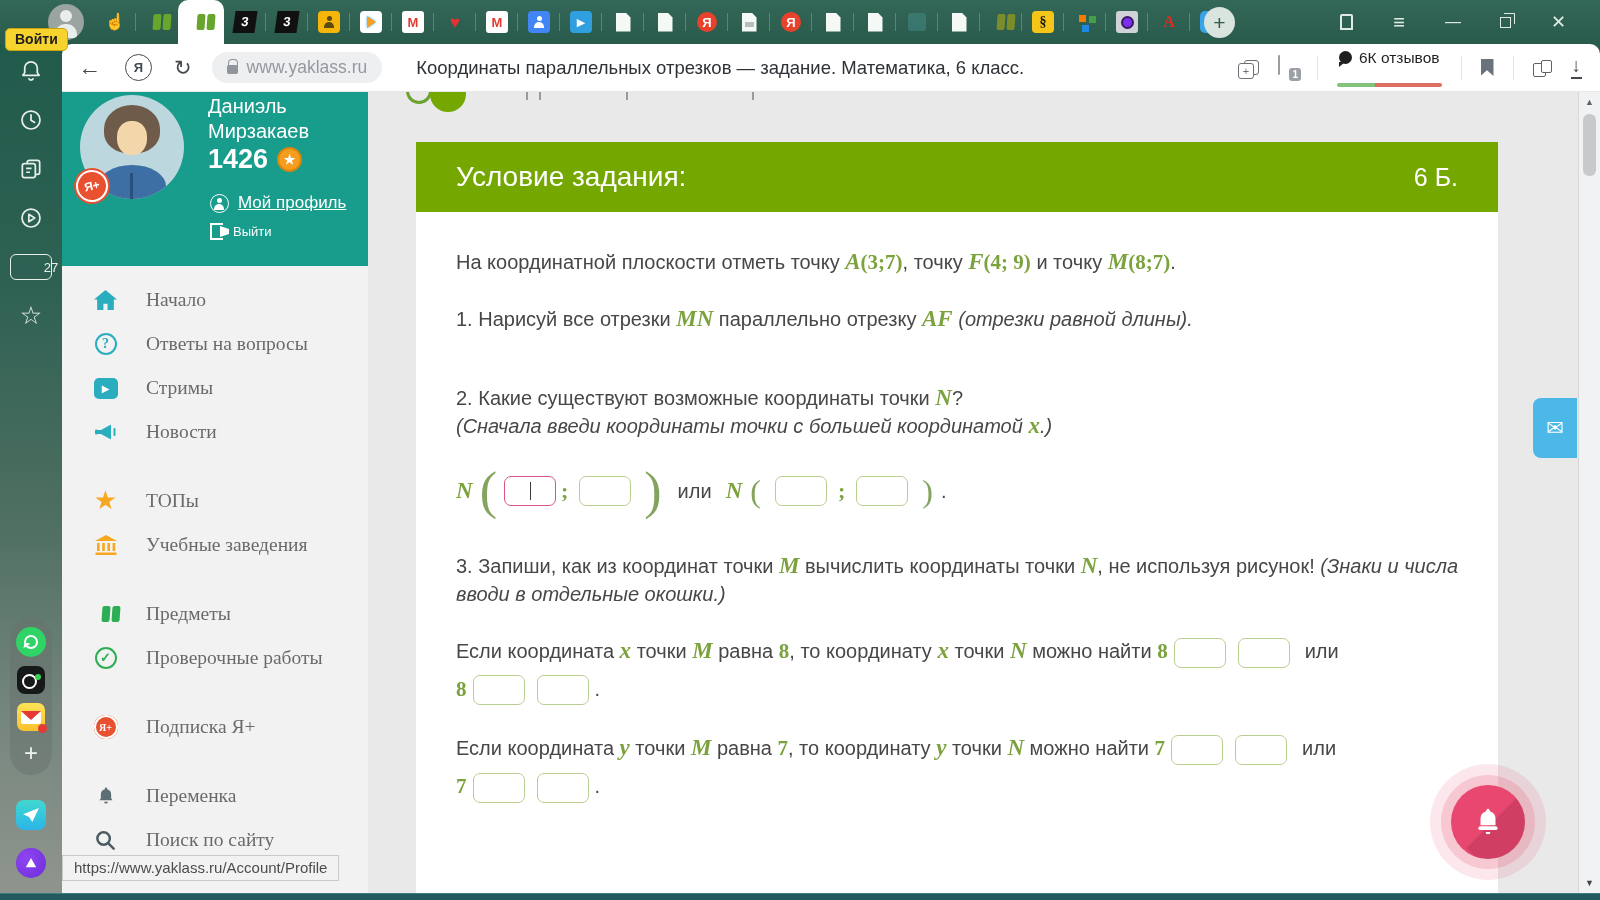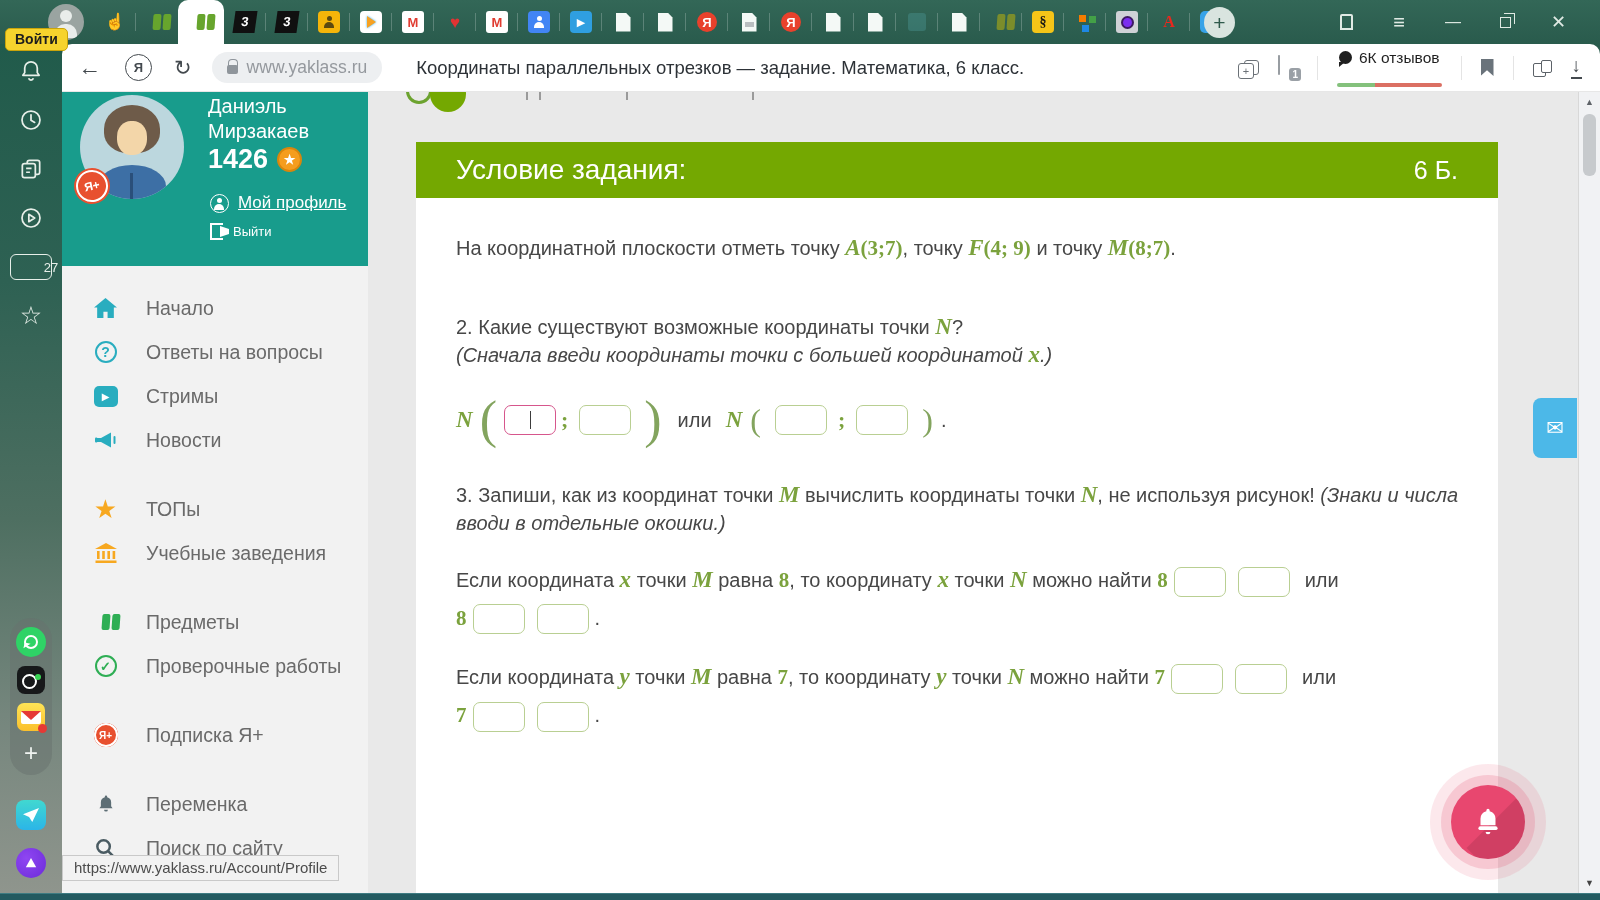--- a/index.html
+++ b/index.html
@@ -116,38 +116,38 @@
   .ppoints{position:absolute;left:146px;top:52px;font-size:27px;font-weight:700;display:flex;align-items:center;gap:9px;}
   .star-badge{width:25px;height:25px;border-radius:50%;background:#f59d1e;border:2px solid #d8860d;color:#fff;font-size:13px;display:flex;align-items:center;justify-content:center;}
   .plink{position:absolute;left:148px;top:101px;display:flex;gap:9px;align-items:center;font-size:17px;cursor:pointer;}
   .plink .lbl{text-decoration:underline;text-align:right;}
   .plogout{position:absolute;left:148px;top:131px;display:flex;gap:10px;align-items:center;font-size:13px;cursor:pointer;}
   .prof-ic{width:19px;height:19px;border:1.6px solid #fff;border-radius:50%;position:relative;}
   .prof-ic::before{content:"";position:absolute;left:5.5px;top:3px;width:5px;height:5px;border-radius:50%;background:#fff;}
   .prof-ic::after{content:"";position:absolute;left:3px;top:9px;width:10px;height:6px;border-radius:5px 5px 0 0;background:#fff;}
   .exit-ic{width:13px;height:17px;border:2px solid #fff;border-right:none;position:relative;}
   .exit-ic::after{content:"";position:absolute;right:-6px;top:1px;width:9px;height:11px;background:#fff;clip-path:polygon(0 0,100% 28%,100% 72%,0 100%);}
-  .menu{padding-top:20px;}
+  .menu{padding-top:12px;font-family:Liberation Serif, serif;}
   .mitem{height:44px;display:flex;align-items:center;padding-left:30px;gap:27px;color:#6a6a6a;font-size:19.5px;cursor:pointer;}
   .mgap{height:25px;}
   .mi{width:27px;display:flex;justify-content:center;align-items:center;}
   .qc{width:22px;height:22px;border:2.6px solid #29adbf;border-radius:50%;color:#29adbf;font-size:14px;font-weight:700;display:flex;align-items:center;justify-content:center;}
   .ps{width:24px;height:21px;background:#29adbf;border-radius:5px;color:#fff;font-size:10px;display:flex;align-items:center;justify-content:center;}
   .mstar{color:#f7a820;font-size:26px;line-height:24px;}
   .cc{width:22px;height:22px;border:2.6px solid #2eae54;border-radius:50%;color:#2eae54;font-size:13px;font-weight:700;display:flex;align-items:center;justify-content:center;}
   .yp{width:24px;height:24px;border-radius:50%;background:#e8502f;color:#fff;font-size:10px;font-weight:700;display:flex;align-items:center;justify-content:center;box-shadow:inset 0 0 0 2px #fff,inset 0 0 0 3px #e8502f;}
 
   
   .main{position:absolute;left:368px;top:92px;width:1210px;bottom:7px;background:#e9e9e9;}
   .remnant{position:absolute;left:38px;top:0;width:100px;height:24px;overflow:hidden;}
   .rem-ring{position:absolute;left:0;top:-14px;width:26px;height:26px;border:3px solid #6ca32f;border-radius:50%;}
   .rem-disc{position:absolute;left:24px;top:-16px;width:36px;height:36px;border-radius:50%;background:#74a801;}
   .dash{position:absolute;top:0;width:2px;height:8px;background:#9a9a9a;}
   .card{position:absolute;left:48px;top:50px;width:1082px;bottom:0;background:#fff;}
-  .card-h{height:56px;background:#74a801;color:#fff;display:flex;align-items:center;padding:0 40px;}
+  .card-h{height:70px;background:#74a801;color:#fff;display:flex;align-items:center;padding:0 40px;}
   .card-h .t{font-size:28px;}
   .card-h .pts{margin-left:auto;font-size:25px;}
   .card-b{padding:36px 36px 0 40px;color:#474747;font-size:20px;line-height:28px;}
   .it{font-style:italic;}
   .mv{font-family:"Liberation Serif",serif;font-weight:700;font-style:italic;color:#7ba23d;font-size:23px;}
   .mn{font-family:"Liberation Serif",serif;font-weight:700;color:#7ba23d;font-size:21px;}
   .b-q1{margin-top:29px;}
   .b-q2{margin-top:51px;}
   .n-row{margin-top:24px;height:54px;display:flex;align-items:center;gap:5px;}
   .pbig{font-family:"Liberation Serif",serif;font-size:52px;font-weight:400;color:#83a45e;line-height:44px;margin:0 2px;}
@@ -496,20 +496,21 @@
 
     <div class="card">
       <div class="card-h">
         <span class="t">Условие задания:</span>
         <span class="pts">6 Б.</span>
       </div>
       <div class="card-b">
 
         <div class="b-intro"><span>На координатной плоскости отметь точку </span><span class="mv">A</span><span class="mn">(3;7)</span><span>, точку </span><span class="mv">F</span><span class="mn">(4; 9)</span><span> и точку </span><span class="mv">M</span><span class="mn">(8;7)</span><span>.</span></div>
 
+        <div class="b-q1"><span>1. Нарисуй все отрезки </span><span class="mv">MN</span><span> параллельно отрезку </span><span class="mv">AF</span><span class="it"> (отрезки равной длины).</span></div>
 
         <div class="b-q2"><span>2. Какие существуют возможные координаты точки </span><span class="mv">N</span><span>?</span></div>
         <div><span class="it">(Сначала введи координаты точки с большей координатой </span><span class="mv">x</span><span class="it">.)</span></div>
 
         <div class="n-row">
           <span class="mv">N</span>
           <span class="pbig">(</span>
           <span class="iwrap">
               <input class="inp focus" style="">
               <span class="caret"></span>

